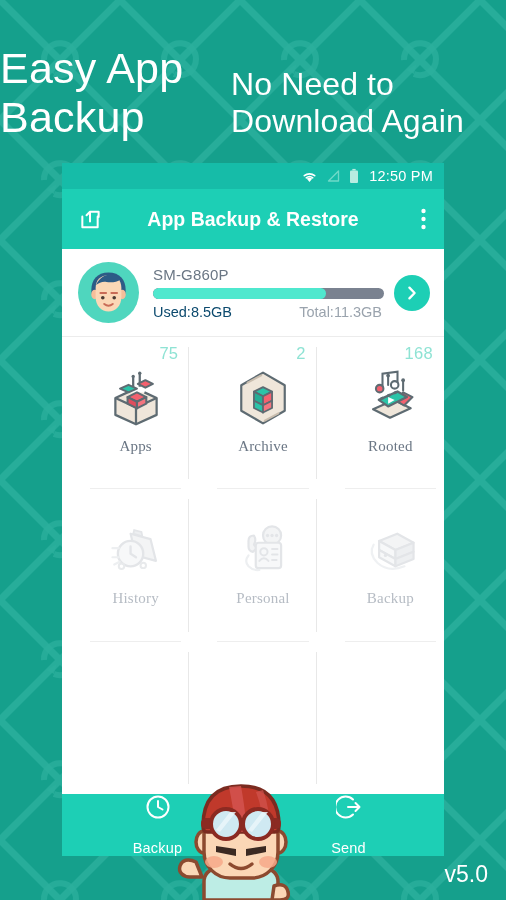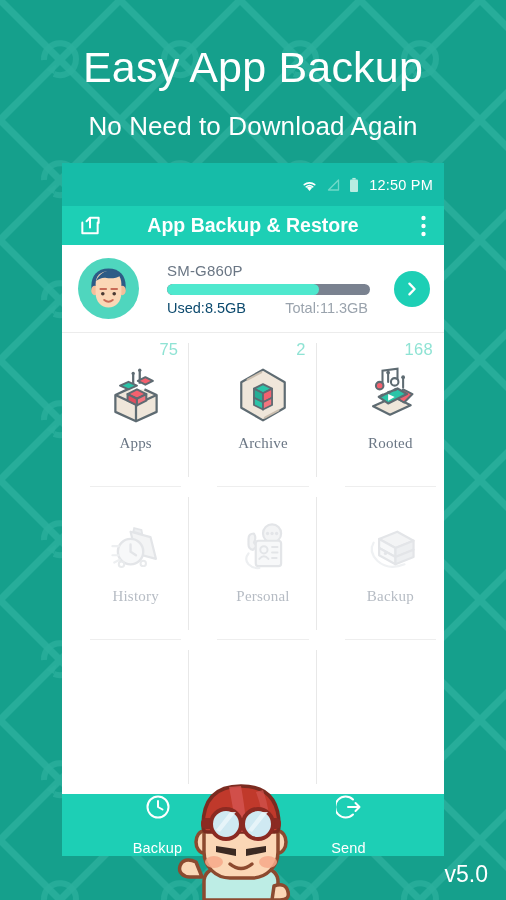--- a/index.html
+++ b/index.html
@@ -14,68 +14,68 @@
   #bg-pattern {
     position:absolute; inset:0;
     z-index:0;
     opacity:1;
   }
 
   
   #promo {
     position:absolute; top:0; left:0; right:0; height:163px;
     z-index:2;
-    display:flex; flex-direction:column;
-    align-items:center; justify-content:center;
+    display:flex; flex-direction:row;
+    align-items:center; justify-content:flex-start;
     padding-top:22px;
     pointer-events:none;
   }
   #promo-title {
     color:#ffffff;
     font-size:43px;
     font-weight:400;
     letter-spacing:0.2px;
     line-height:1.12;
   }
   #promo-sub {
     color:#ffffff;
-    font-size:26px;
+    font-size:32px;
     font-weight:400;
     margin-top:20px;
     letter-spacing:0.1px;
   }
 
   
   #phone {
     position:absolute;
     left:62px; top:163px;
     width:382px; height:693px;
     z-index:3;
     display:flex; flex-direction:column;
     overflow:hidden;
   }
 
   
   #statusbar {
-    height:43px;
+    height:26px;
     background:#16BCA8;
     display:flex; align-items:center; justify-content:flex-end;
     padding-right:11px;
     gap:8px;
     flex:0 0 auto;
   }
   #statusbar .si { display:flex; align-items:center; }
   #clock {
     color:#ffffff; font-size:14.5px; letter-spacing:0.2px;
     margin-left:2px;
   }
 
   
   #appbar {
-    height:39px;
+    height:60px;
     background:#1DCFB5;
     display:flex; align-items:center;
     padding:0 14px 0 16px;
     flex:0 0 auto;
     position:relative;
   }
   #appbar-title {
     color:#ffffff;
     font-size:19.5px;
     font-weight:bold;
@@ -95,21 +95,20 @@
     overflow:hidden;
   }
 
   
   #device-card {
     height:88px;
     display:flex; align-items:center;
     padding:0 14px 0 16px;
     border-bottom:1px solid #ececec;
     flex:0 0 auto;
-    gap:14px;
   }
   #avatar { width:61px; height:61px; flex:0 0 auto; }
   #device-info { flex:1 1 auto; margin-left:14px; margin-right:10px; min-width:0; }
   #device-name {
     color:#6a7684; font-size:15px; letter-spacing:0.2px;
     margin-bottom:5px;
   }
   #progress-track {
     height:11px; border-radius:6px;
     background:#7A8290;

